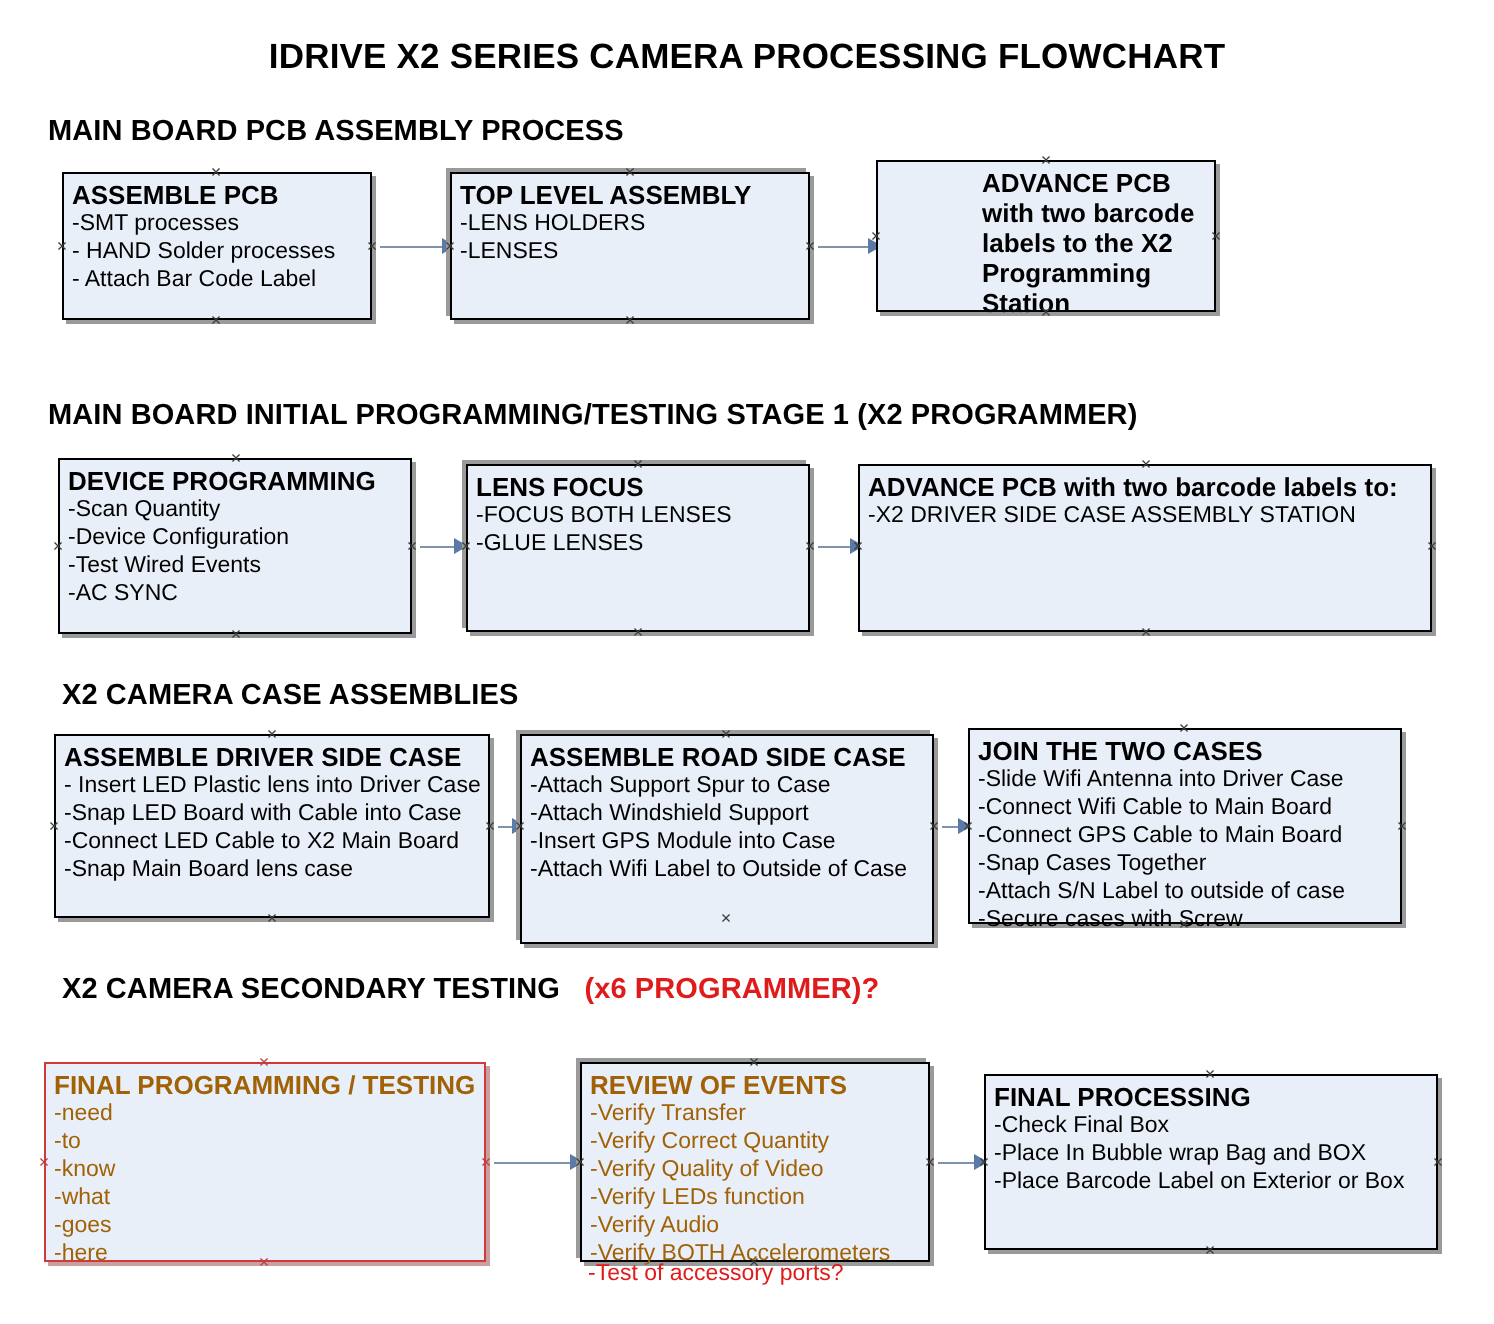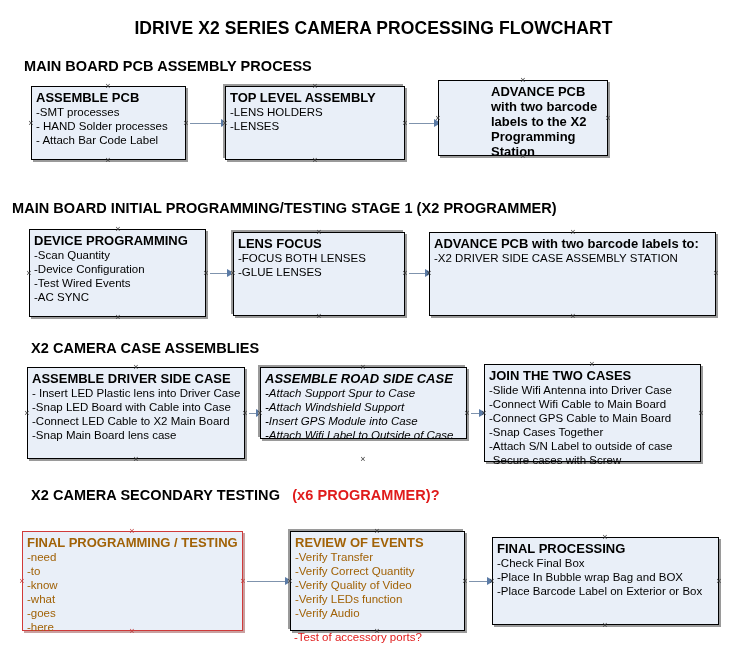--- a/index.html
+++ b/index.html
@@ -161,21 +161,21 @@
   <div class="box shadowed" style="left:438px; top:80px; width:170px; height:76px;padding-left:48px;">
     <div class="box-inner">
       <div class="box-title multiline">ADVANCE PCB with two barcode labels to the  X2 Programming Station</div>
     </div>
   </div>
   <div class="handle" style="left:519px; top:76px;"></div>
   <div class="handle" style="left:434px; top:114px;"></div>
   <div class="handle" style="left:604px; top:114px;"></div>
   <div class="handle" style="left:519px; top:152px;"></div>
 
-  <div class="section-head" style="left:12px; top:200px;">MAIN BOARD INITIAL PROGRAMMING/TESTING STAGE 1 (X2 PROGRAMMER)</div>
+  <div class="section-head" style="left:24px; top:200px;">MAIN BOARD INITIAL PROGRAMMING/TESTING STAGE 1 (X2 PROGRAMMER)</div>
 
   <div class="box shadowed" style="left:29px; top:229px; width:177px; height:88px;">
     <div class="box-inner">
       <div class="box-title">DEVICE PROGRAMMING</div>
       <div class="box-line">-Scan Quantity</div>
       <div class="box-line">-Device Configuration</div>
       <div class="box-line">-Test Wired Events</div>
       <div class="box-line">-AC SYNC</div>
     </div>
   </div>
@@ -225,21 +225,21 @@
     </div>
   </div>
   <div class="handle" style="left:132px; top:363px;"></div>
   <div class="handle" style="left:23px; top:409px;"></div>
   <div class="handle" style="left:241px; top:409px;"></div>
   <div class="handle" style="left:132px; top:455px;"></div>
 
   <div class="conn" style="left:249px; top:413px; width:11px;"></div>
   <div class="arrow-head" style="left:256px; top:409px;"></div>
 
-  <div class="box greyframe" style="left:260px; top:367px; width:207px; height:72px;font-style:italic;">
+  <div class="box greyframe" style="left:260px; top:367px; width:207px; height:105px;">
     <div class="box-inner">
       <div class="box-title">ASSEMBLE ROAD SIDE CASE</div>
       <div class="box-line">-Attach Support Spur to Case</div>
       <div class="box-line">-Attach Windshield Support</div>
       <div class="box-line">-Insert GPS Module into Case</div>
       <div class="box-line">-Attach Wifi Label to Outside of Case</div>
     </div>
   </div>
   <div class="handle" style="left:359px; top:363px;"></div>
   <div class="handle" style="left:256px; top:409px;"></div>
@@ -290,20 +290,21 @@
   <div class="arrow-head" style="left:285px; top:577px;"></div>
 
   <div class="box greyframe red-text" style="left:290px; top:531px; width:175px; height:100px;">
     <div class="box-inner">
       <div class="box-title">REVIEW OF EVENTS</div>
       <div class="box-line">-Verify Transfer</div>
       <div class="box-line">-Verify Correct Quantity</div>
       <div class="box-line">-Verify Quality of Video</div>
       <div class="box-line">-Verify LEDs function</div>
       <div class="box-line">-Verify Audio</div>
+      <div class="box-line">-Verify BOTH Accelerometers</div>
     </div>
   </div>
   <div class="overflow-line" style="left:294px; top:630px;">-Test of accessory ports?</div>
   <div class="handle" style="left:373px; top:527px;"></div>
   <div class="handle" style="left:286px; top:577px;"></div>
   <div class="handle" style="left:461px; top:577px;"></div>
   <div class="handle" style="left:373px; top:627px;"></div>
 
   <div class="conn" style="left:469px; top:581px; width:21px;"></div>
   <div class="arrow-head" style="left:487px; top:577px;"></div>

